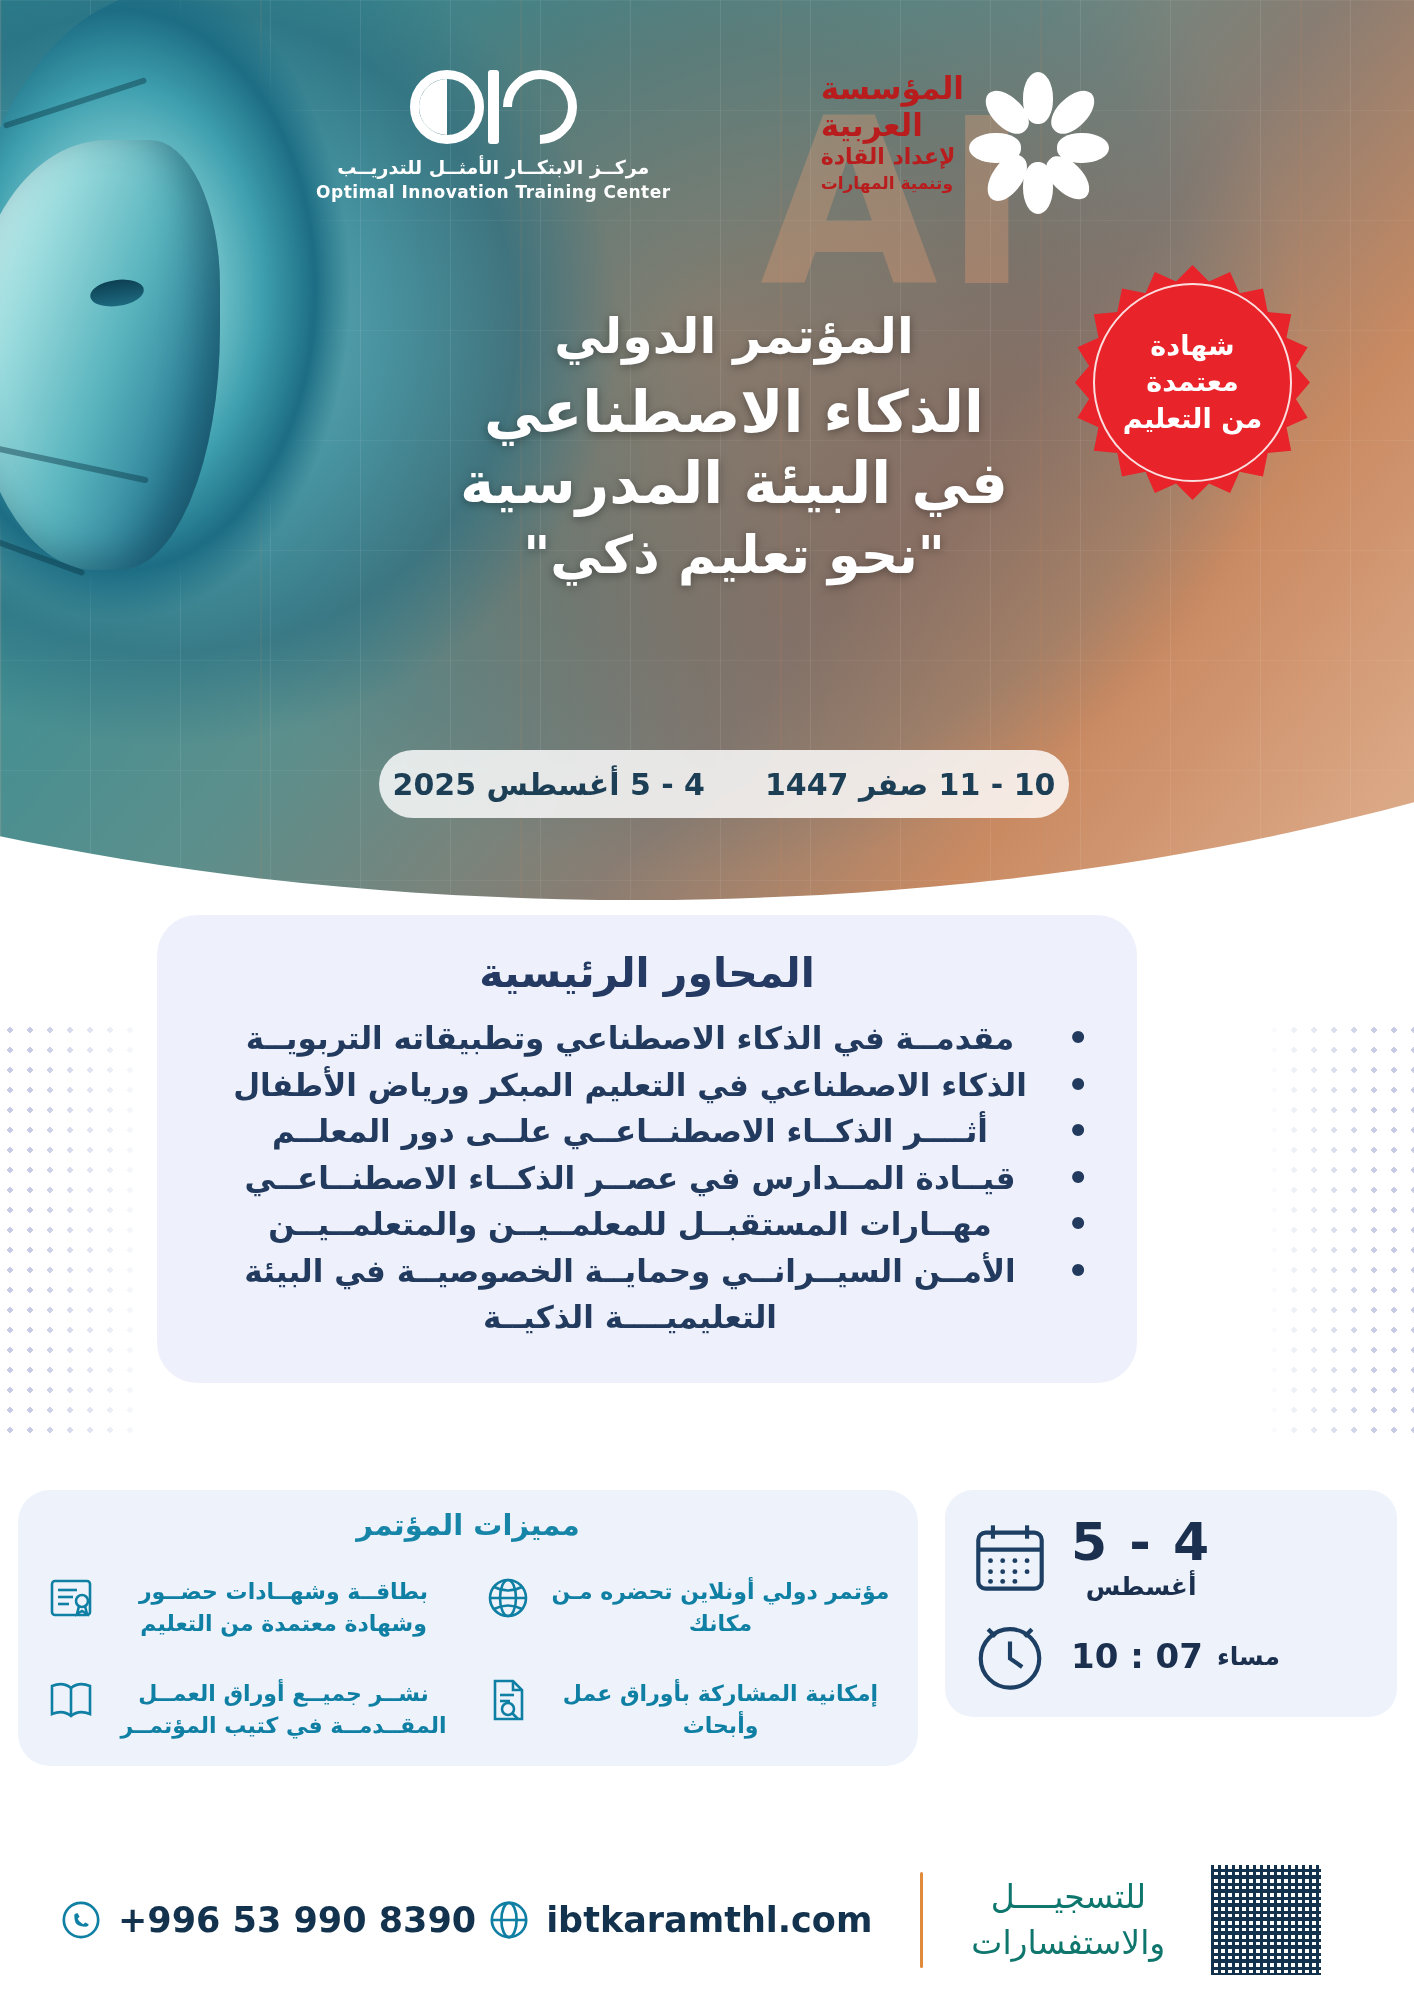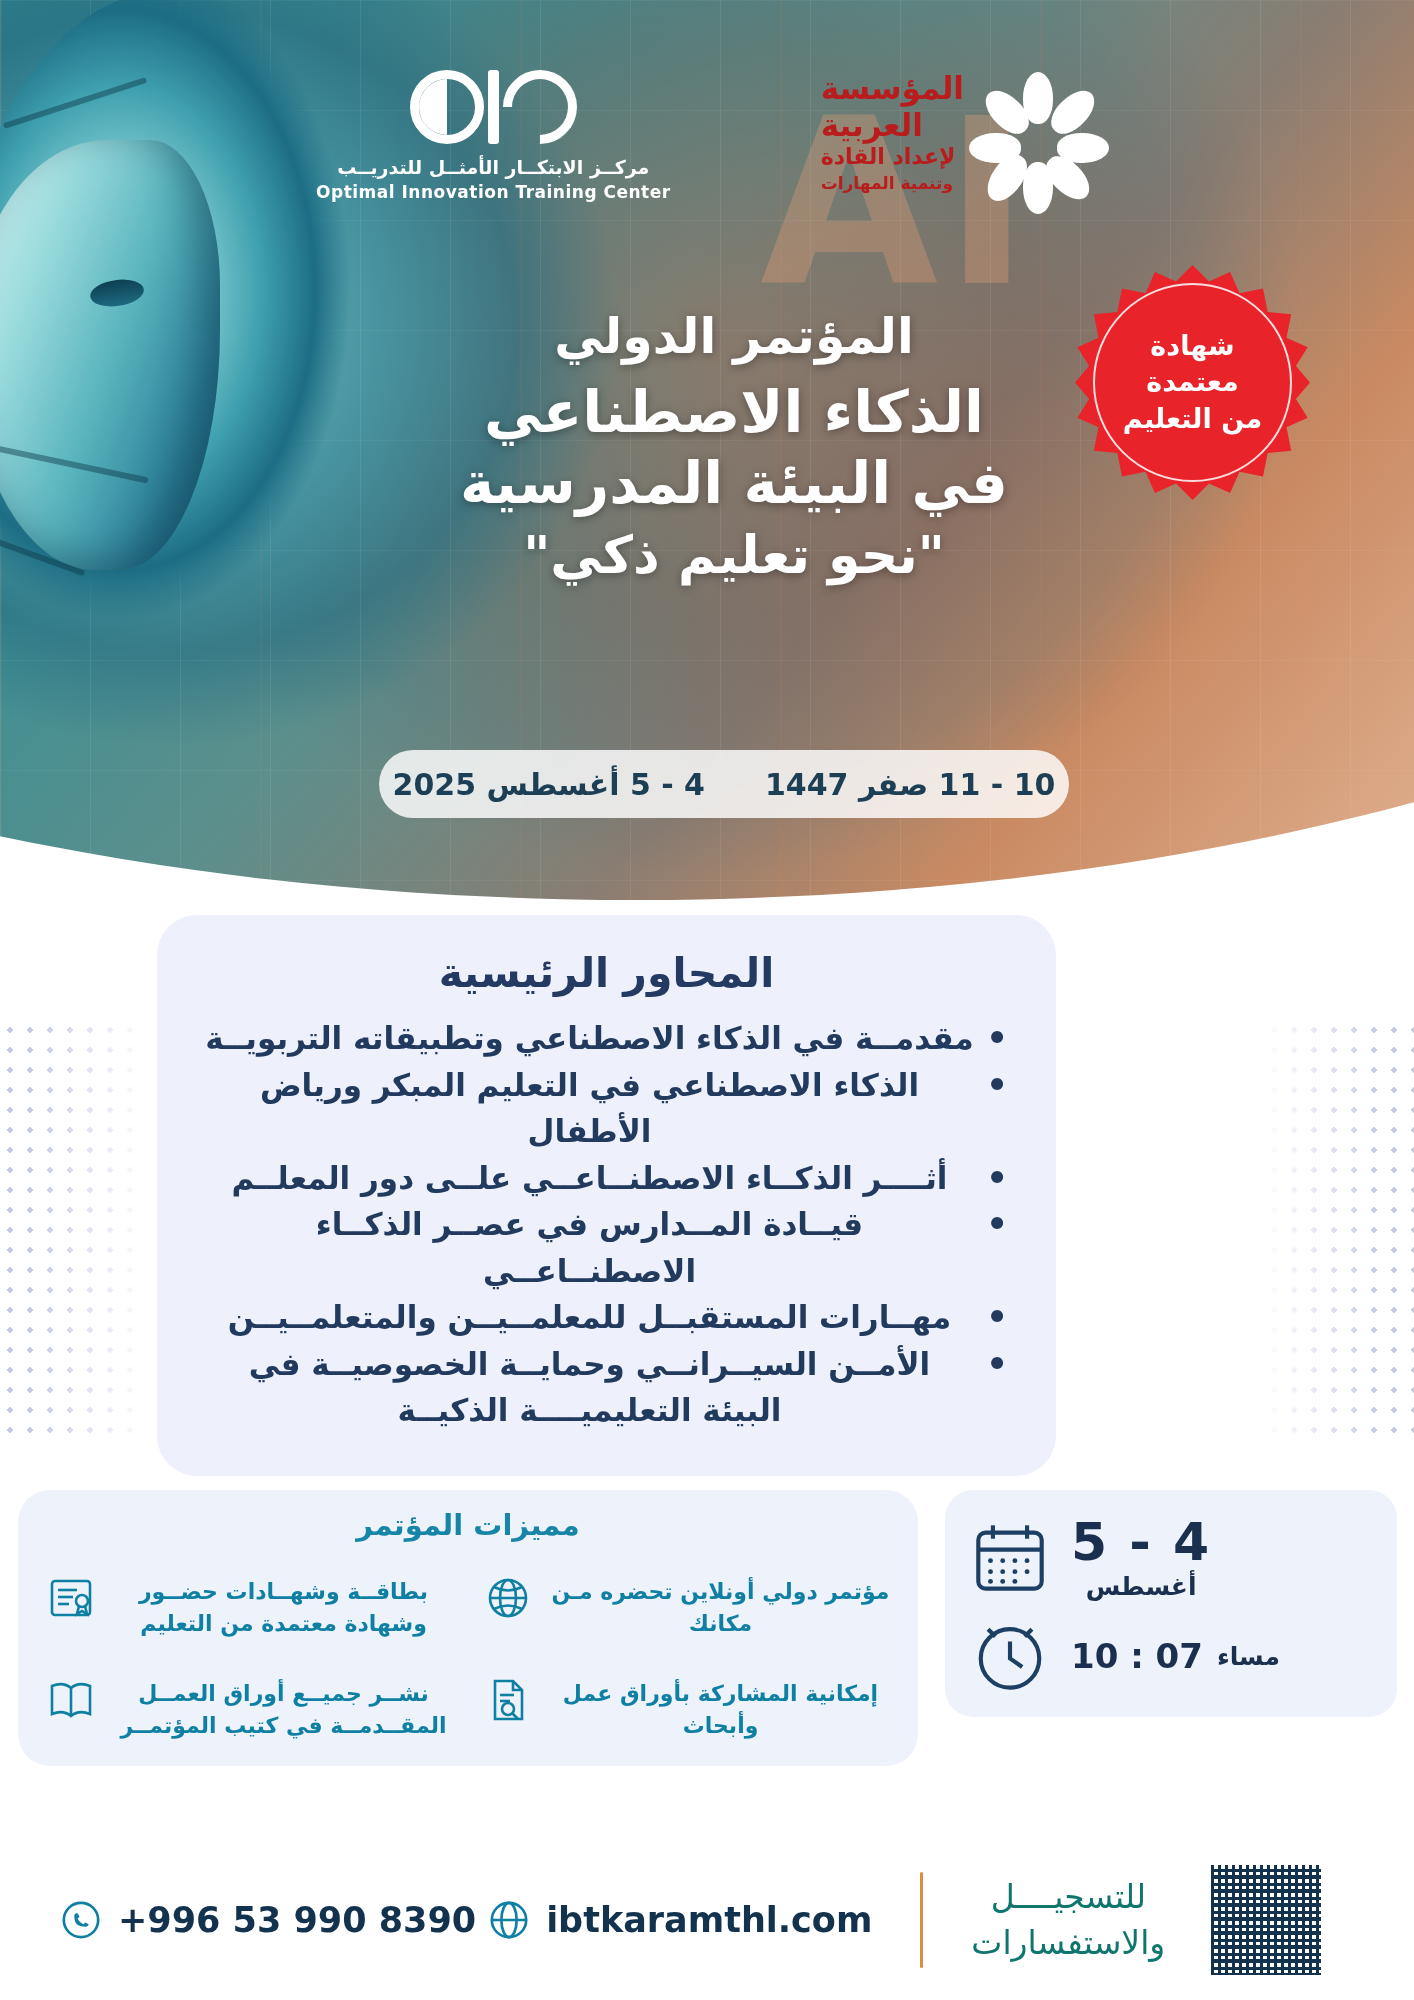--- a/index.html
+++ b/index.html
@@ -184,21 +184,21 @@
     background-size: 20px 20px;
     opacity: .55;
   }
   .dots-left { left: 0; top: 1020px; -webkit-mask-image: linear-gradient(to left, transparent, #000 75%); mask-image: linear-gradient(to left, transparent, #000 75%); }
   .dots-right { right: 0; top: 1020px; -webkit-mask-image: linear-gradient(to right, transparent, #000 75%); mask-image: linear-gradient(to right, transparent, #000 75%); }
 
   
   .axes-card {
     position: absolute;
     left: 157px; top: 915px;
-    width: 899px;
+    width: 980px;
     background: #eef1fb;
     border-radius: 40px;
     padding: 34px 48px 42px;
     z-index: 4;
   }
   .axes-title {
     text-align: center;
     color: #243a63;
     font-size: 41px; font-weight: 800;
     margin-bottom: 18px;

